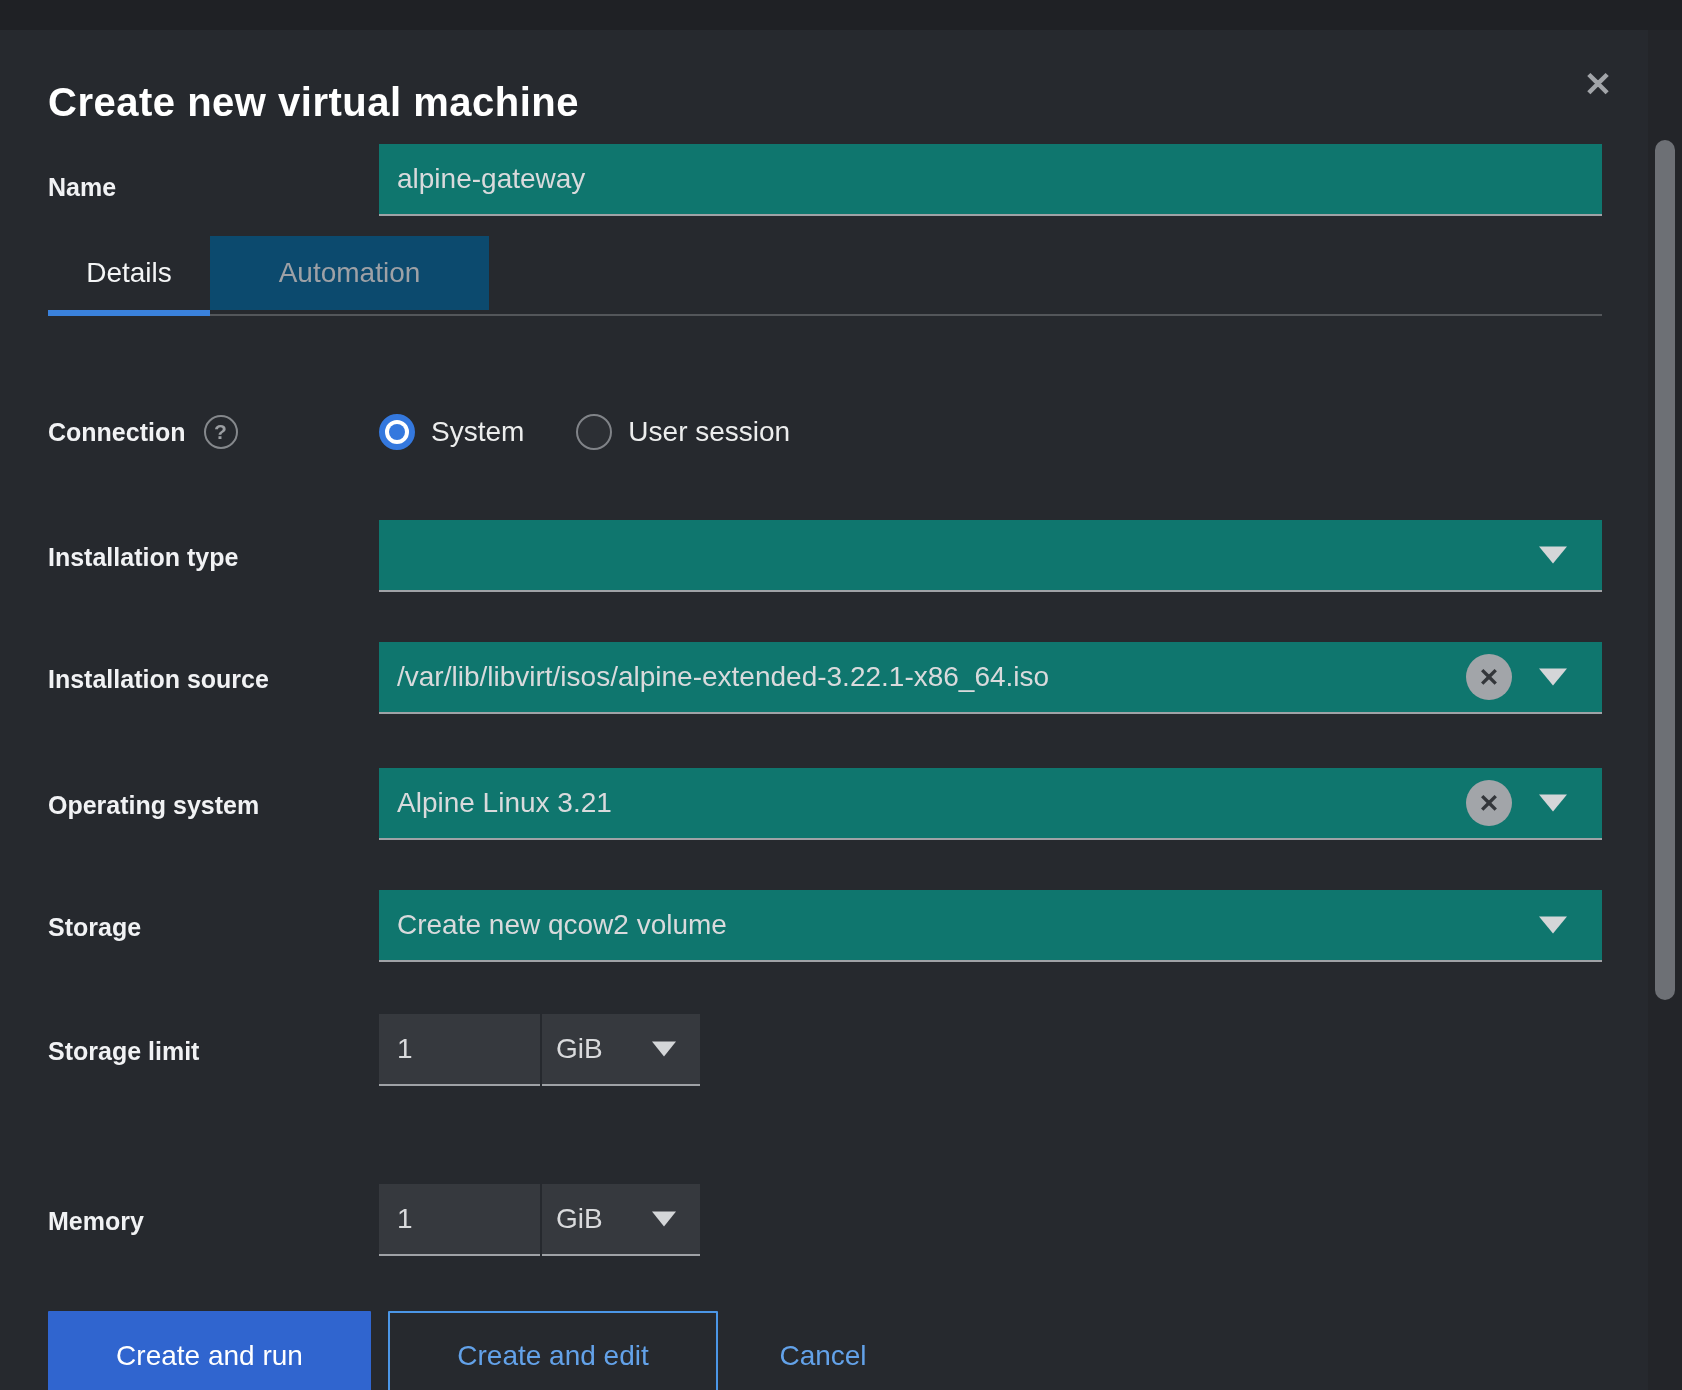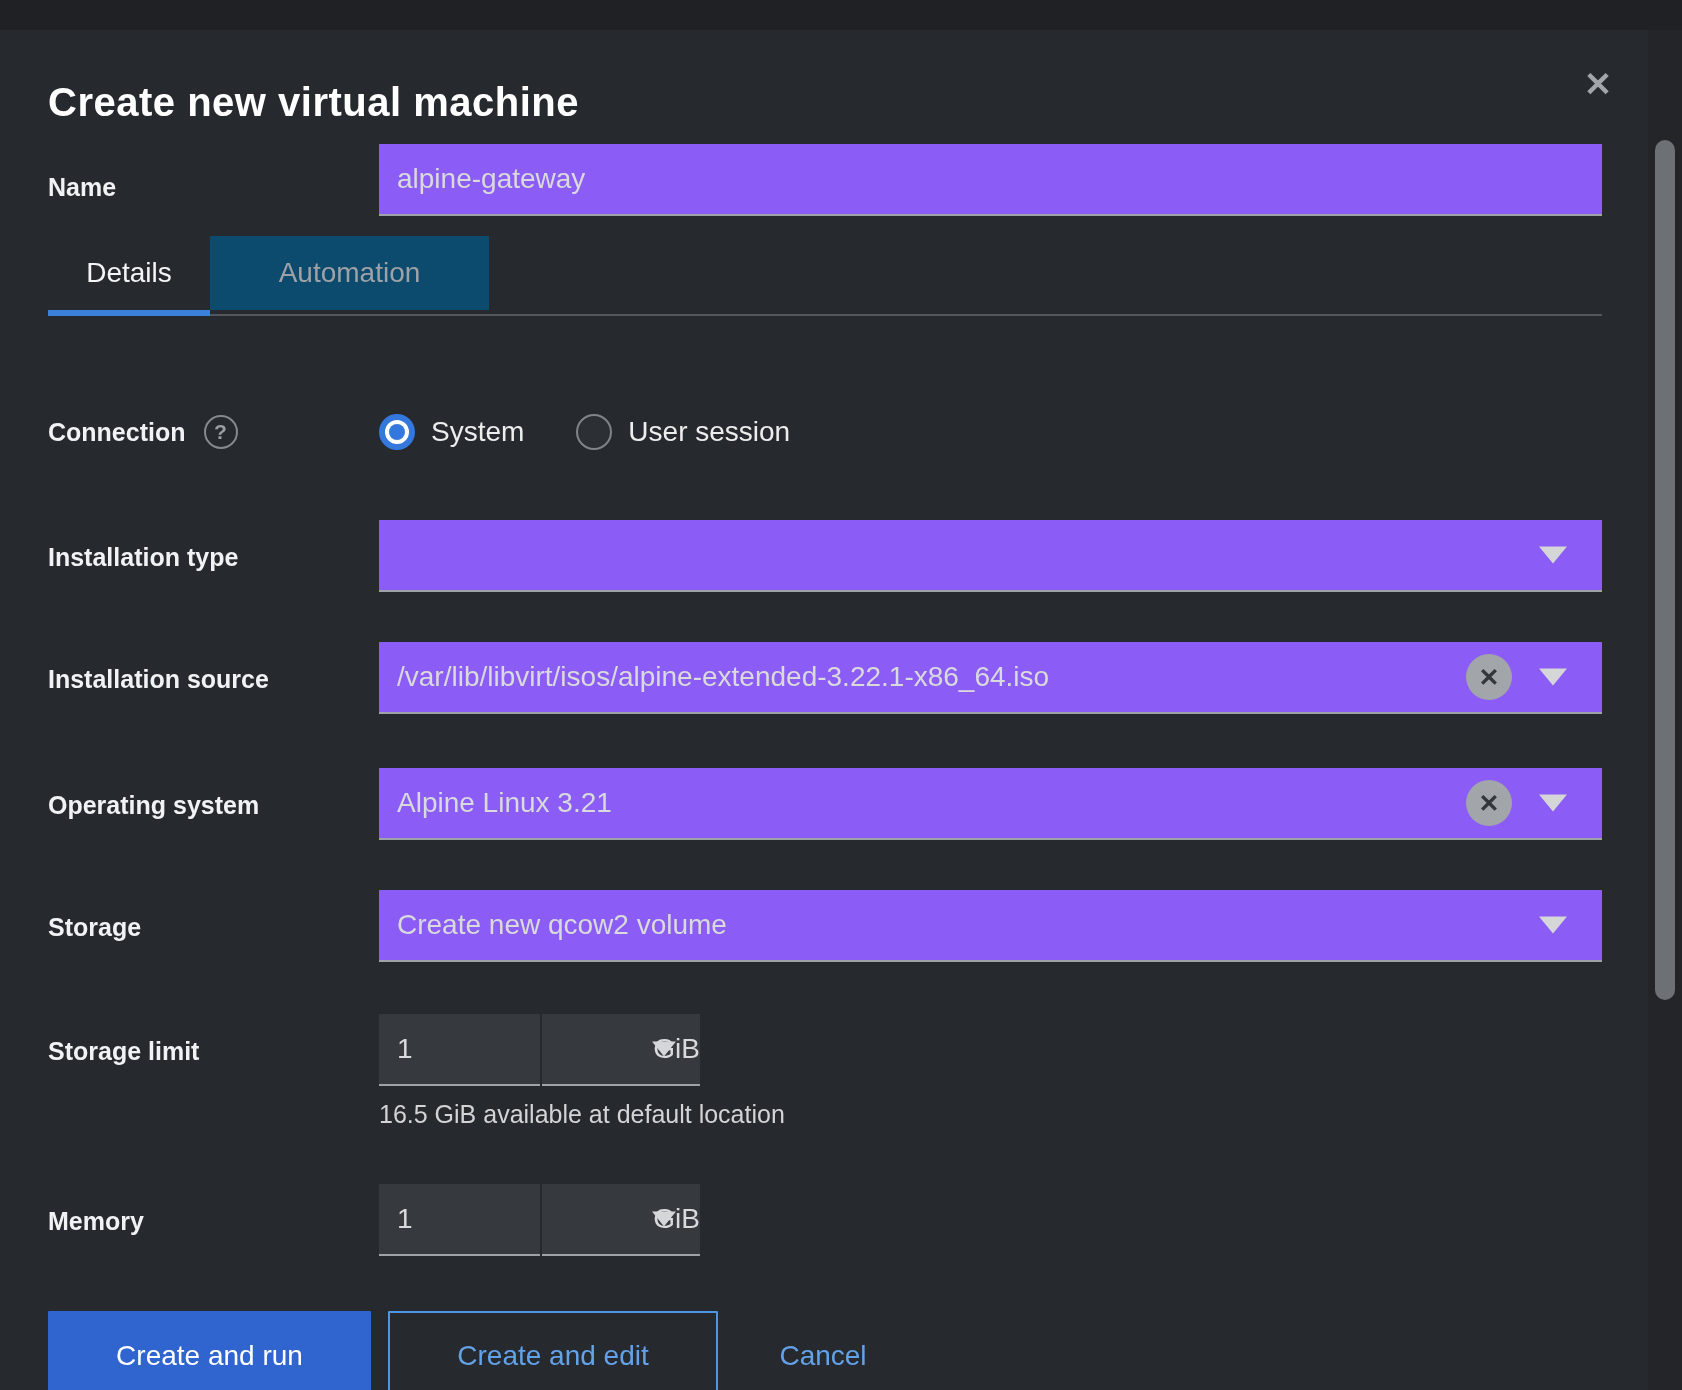--- a/index.html
+++ b/index.html
@@ -9,21 +9,21 @@
   .dialog { position:absolute; left:0; top:30px; width:1682px; height:1360px; background:#26292e; }
 
   .dialog-title { position:absolute; left:48px; top:50px; font-size:40px; font-weight:bold;
                   color:#ffffff; letter-spacing:0.5px; }
   .close-btn { position:absolute; left:1572px; top:28px; width:52px; height:52px; background:none;
                border:none; color:#a2a5a9; font-size:34px; font-weight:bold; cursor:pointer;
                display:flex; align-items:center; justify-content:center; }
 
   .row-label { position:absolute; left:48px; font-size:25px; font-weight:bold; color:#f1f2f4; }
 
-  .field { position:absolute; left:379px; width:1223px; height:72px; background:#8b5cf6;
+  .field { position:absolute; left:379px; width:1223px; height:72px; background:#0f766e;
            border:none; border-bottom:2px solid #9fa2a6; color:#d9dadc; font-size:28px; }
   input.field { padding:0 20px 0 18px; outline:none; }
   .selectbox { display:flex; align-items:center; padding:0 90px 0 18px; cursor:pointer; }
   .selectbox .value { overflow:hidden; white-space:nowrap; text-overflow:ellipsis; }
 
   .caret-icon { position:absolute; right:35px; top:50%; transform:translateY(-50%); width:0; height:0;
                 border-left:14px solid transparent; border-right:14px solid transparent;
                 border-top:17px solid #d4d6d8; }
   .clear-btn { position:absolute; right:90px; top:50%; transform:translateY(-50%); width:46px; height:46px;
                border-radius:50%; background:#a2a5a9; border:none; cursor:pointer; display:flex;
@@ -49,21 +49,21 @@
   .radio.selected::after { content:""; position:absolute; inset:0; margin:auto; width:16px; height:16px;
                            border-radius:50%; background:#3478de; }
   .radio.unselected { background:#2c2f34; border:2px solid #808388; }
   .radio-label { font-size:28px; color:#eceded; }
 
   
   .mini-input { position:absolute; left:379px; width:161px; height:72px; background:#36393e; border:none;
                 border-bottom:2px solid #9fa2a6; color:#d9dadc; font-size:28px; padding:0 16px 0 18px; outline:none; }
   .unit-select { position:absolute; left:542px; width:158px; height:72px; background:#36393e;
                  border-bottom:2px solid #9fa2a6; color:#d9dadc; font-size:28px; display:flex;
-                 align-items:center; padding-left:14px; cursor:pointer;justify-content:flex-end; }
+                 align-items:center; padding-left:14px; cursor:pointer; }
   .unit-select .caret-icon { right:24px; border-left-width:12px; border-right-width:12px; border-top-width:15px; }
 
   .helper-text { position:absolute; left:379px; top:1070px; font-size:25px; color:#d2d4d6; }
 
   
   .btn { position:absolute; top:1281px; height:90px; font-size:28px; border-radius:1px; cursor:pointer;
          display:flex; align-items:center; justify-content:center; }
   .btn-primary { left:48px; width:323px; background:#3065cf; color:#ffffff; border:none; }
   .btn-secondary { left:388px; width:330px; background:transparent; color:#63a2e9; border:2px solid #4b96e6; }
   .btn-link { left:768px; width:110px; background:none; border:none; color:#63a2e9; }
@@ -152,21 +152,20 @@
       <span class="value">Create new qcow2 volume</span>
       <span class="caret-icon"></span>
     </div>
 
     <div class="row-label slim-label">Storage limit</div>
     <input class="mini-input slim-input" value="1" style="">
     <div class="unit-select slim-unit">
       <span>GiB</span>
       <span class="caret-icon"></span>
     </div>
-    <div class="helper-text">16.5 GiB available at default location</div>
 
     <div class="row-label mem-label">Memory</div>
     <input class="mini-input mem-input" value="1" style="">
     <div class="unit-select mem-unit">
       <span>GiB</span>
       <span class="caret-icon"></span>
     </div>
 
     <button class="btn btn-primary">Create and run</button>
     <button class="btn btn-secondary">Create and edit</button>

